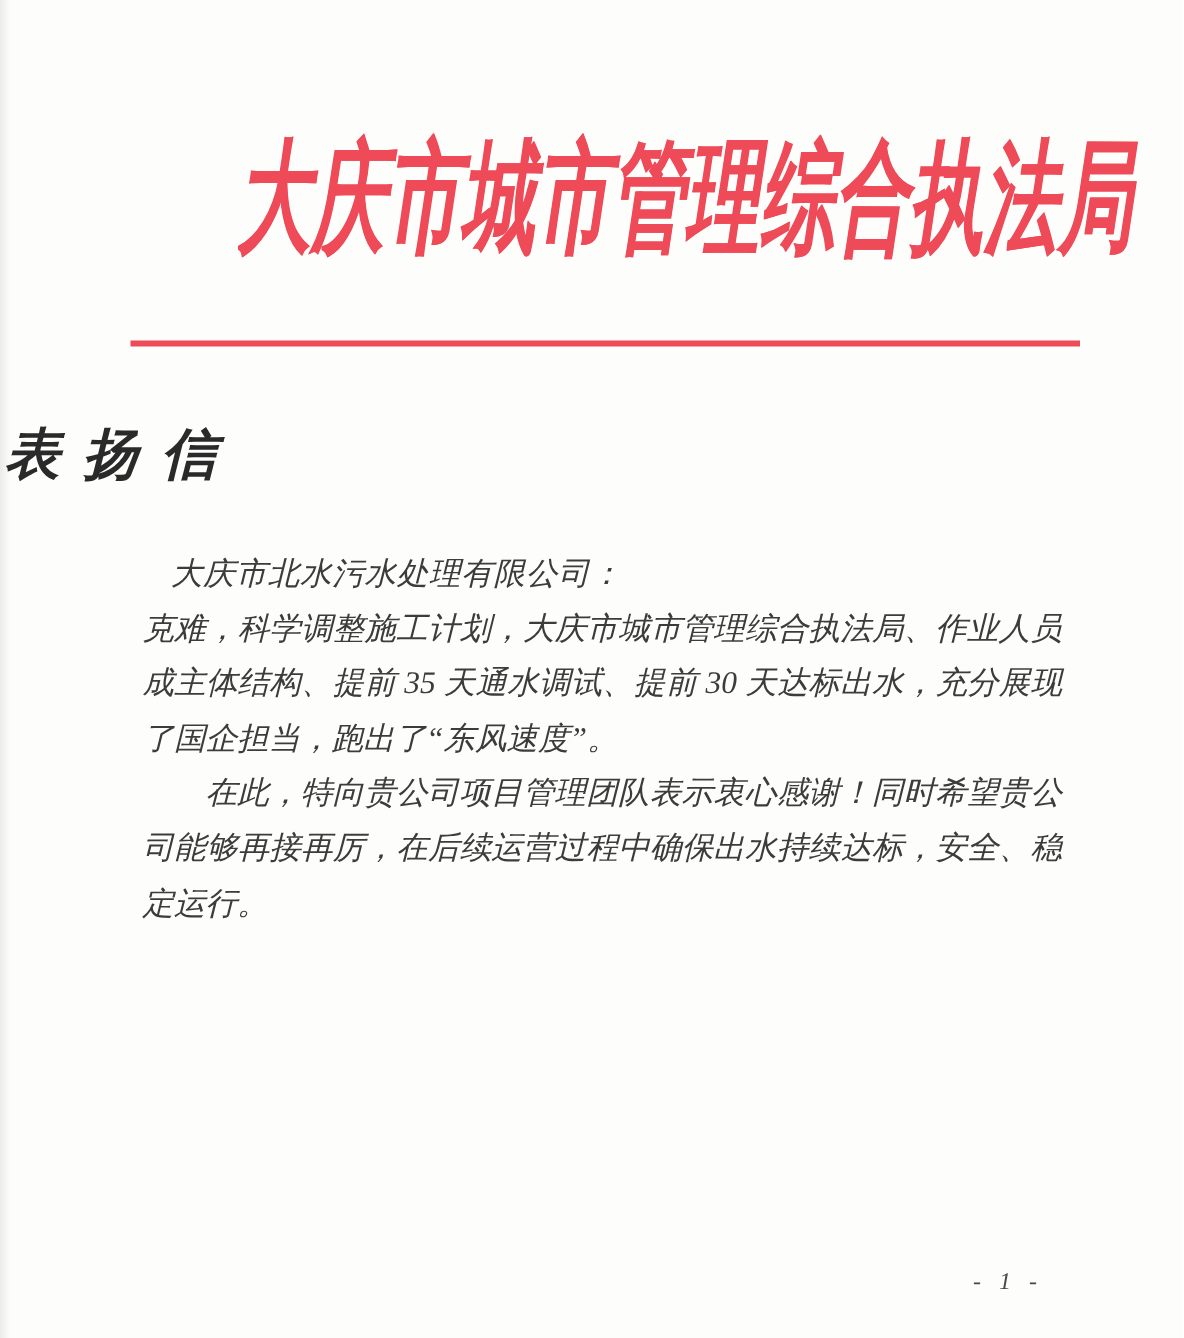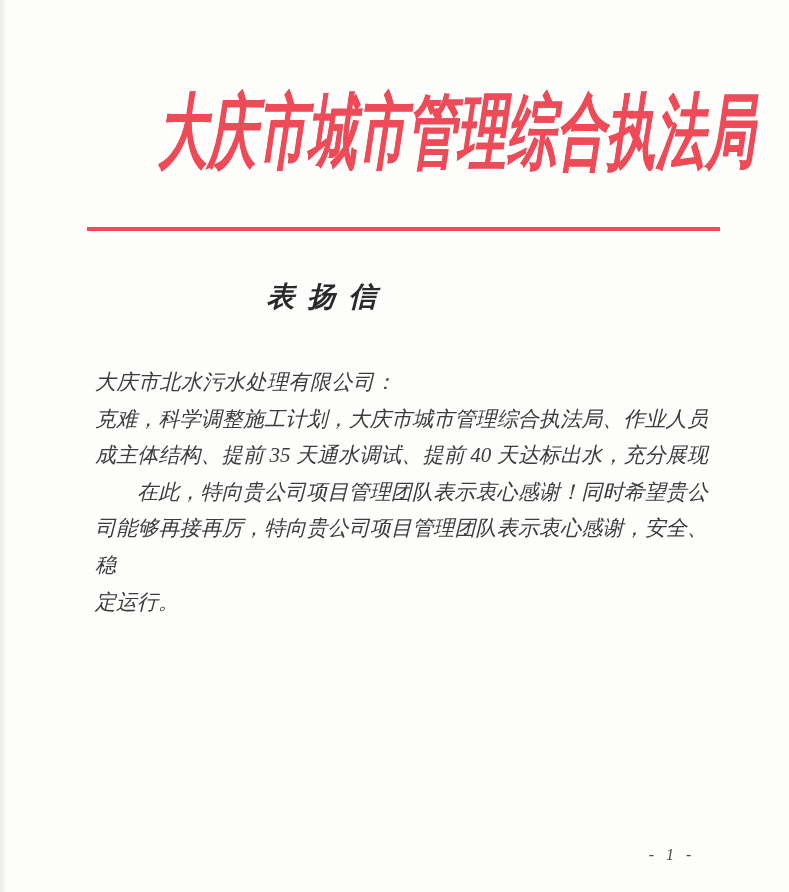--- a/index.html
+++ b/index.html
@@ -48,41 +48,42 @@
     height: 4px;
     background: var(--accent, #ee4a57);
   }
 
   .letter-title {
     position: absolute;
     top: 278px;
     left: 0;
     width: 643px;
     margin: 0;
-    text-align: center;
-    font-size: 28px;
+    text-align: left;
+    font-size: 37px;
     font-weight: bold;
     color: #2b2a2a;
     letter-spacing: 3px;
     text-indent: 3px;
   }
 
   .letter-body {
     position: absolute;
     left: 95px;
     top: 364px;
     width: 613px;
     font-size: 21px;
     line-height: 36.6px;
     color: #3d3c3c;
   }
 
   .salutation {
     text-align: left;
     letter-spacing: 0.5px;
+    margin-left: 19px;
   }
 
   .line {
     text-align: justify;
     text-align-last: justify;
   }
   .line.first { text-indent: 2em; }
   .line.last  { text-align-last: left; }
 
   .page-number {
@@ -108,26 +109,27 @@
   <div class="red-rule"></div>
 
   <h1 class="letter-title">表 扬 信</h1>
 
   <div class="letter-body">
 
     <div class="salutation">大庆市北水污水处理有限公司：</div>
 
     <div class="para">
       <div class="line">克难，科学调整施工计划，大庆市城市管理综合执法局、作业人员</div>
-      <div class="line">成主体结构、提前 35 天通水调试、提前 40 天达标出水，充分展现</div>
+      <div class="line">成主体结构、提前 35 天通水调试、提前 30 天达标出水，充分展现</div>
+      <div class="line last">了国企担当，跑出了“东风速度”。</div>
     </div>
 
     <div class="para">
       <div class="line first">在此，特向贵公司项目管理团队表示衷心感谢！同时希望贵公</div>
-      <div class="line">司能够再接再厉，特向贵公司项目管理团队表示衷心感谢，安全、稳</div>
+      <div class="line">司能够再接再厉，在后续运营过程中确保出水持续达标，安全、稳</div>
       <div class="line last">定运行。</div>
     </div>
 
   </div>
 
   <div class="page-number">- 1 -</div>
 
 </div>
 
 </body></html>

